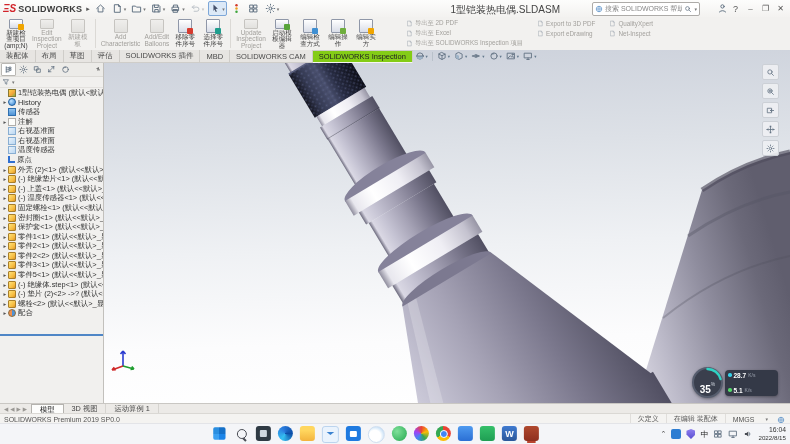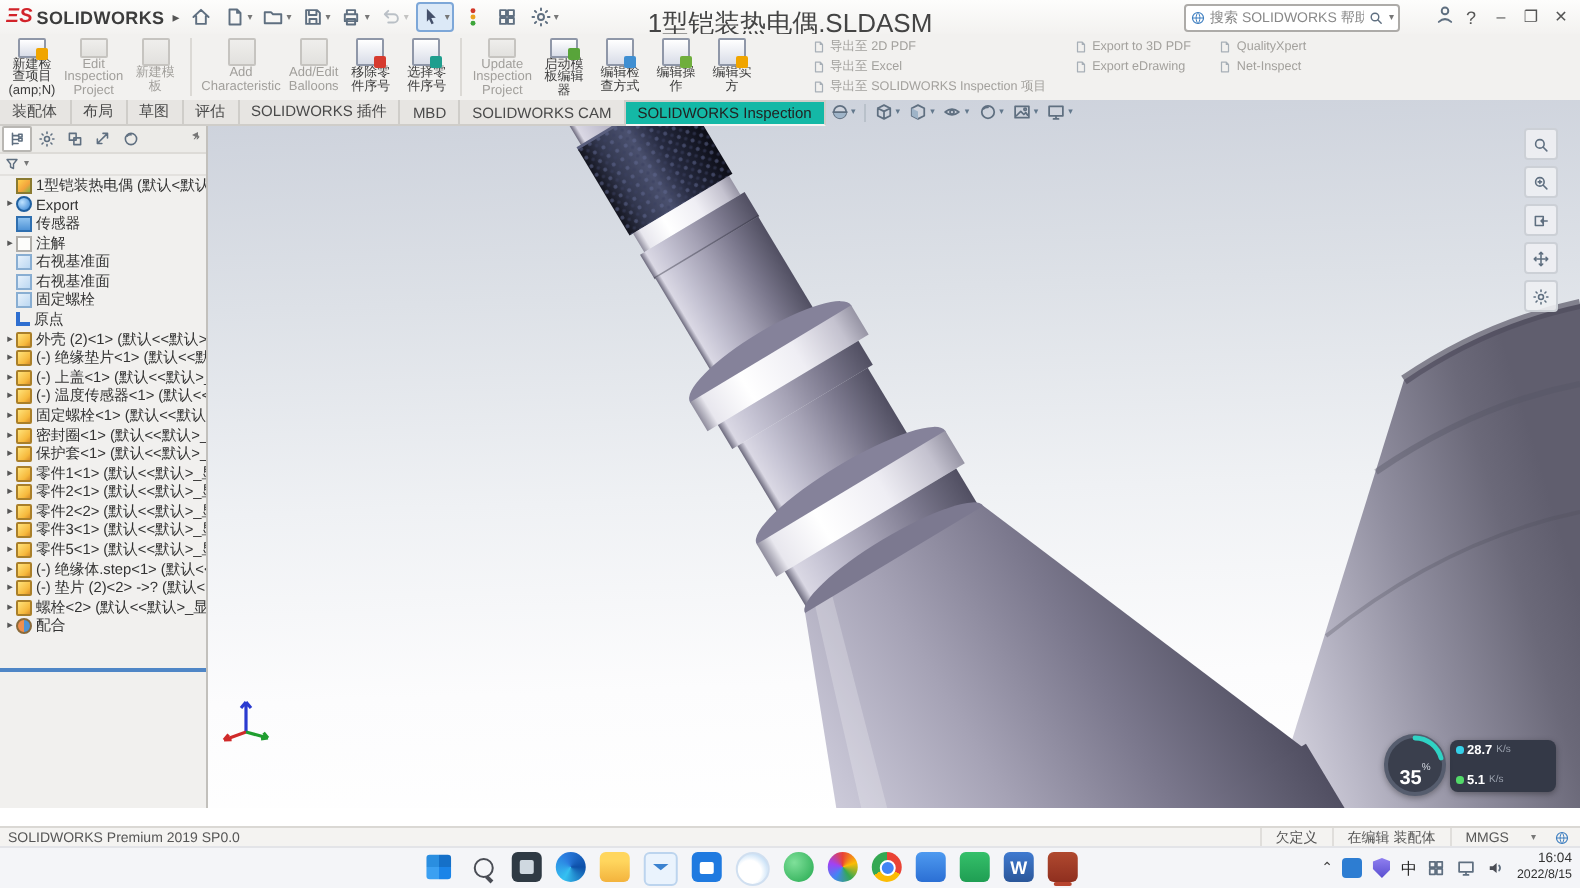--- a/index.html
+++ b/index.html
@@ -14,21 +14,21 @@
   .logo{display:flex;align-items:center;margin-left:3px;gap:2px;}
   .logo .ds{color:#d2232a;font-weight:bold;font-style:italic;font-size:10px;}
   .logo .sw{color:#3c3c3c;font-weight:bold;font-size:9px;letter-spacing:.2px;}
   .flyout{color:#555;font-size:7px;margin:0 4px;}
   .qat{display:flex;align-items:center;gap:3px;}
   .qbtn{display:flex;align-items:center;gap:1px;padding:1px 1px;border-radius:2px;}
   .qbtn svg{width:11px;height:11px;}
   .qbtn .crt{font-size:5px;color:#777;}
   .qbtn.pressed{border:1px solid #7da7d8;background:#dce9f7;}
   .qbtn.off{opacity:.4;}
-  .doc-title{position:absolute;left:230px;width:330px;text-align:center;font-size:13px;color:#444;top:3px;}
+  .doc-title{position:absolute;left:230px;width:330px;text-align:right;font-size:10px;color:#444;top:3px;}
   .search{position:absolute;right:90px;top:2px;width:102px;height:12px;border:1px solid #adaba8;background:#fff;
           border-radius:2px;display:flex;align-items:center;gap:2px;padding:0 2px;}
   .search .q{font-size:7px;color:#888;white-space:nowrap;overflow:hidden;flex:1;}
   .search svg{width:8px;height:8px;flex:none;}
   .search .crt{font-size:5px;color:#777;}
   .winctl{position:absolute;right:2px;top:0;height:17px;display:flex;align-items:center;gap:2px;}
   .winctl .person svg{width:11px;height:11px;}
   .winctl .help{font-size:9px;color:#555;padding:0 3px;}
   .wbtn{font-size:8px;color:#555;width:15px;text-align:center;}
 
@@ -54,21 +54,21 @@
   .expgrp{display:flex;gap:14px;margin-left:26px;padding-top:2px;}
   .expcol{display:flex;flex-direction:column;gap:1px;}
   .exprow{display:flex;align-items:center;gap:2px;height:9px;}
   .exprow svg{width:7px;height:7px;opacity:.5;}
   .exprow .xlbl{font-size:6.3px;color:#a3a19d;white-space:nowrap;}
 
   
   .tabstrip{position:absolute;left:0;top:50px;height:13px;display:flex;z-index:6;}
   .ctab{font-size:7.5px;color:#4a4a4a;background:#e7e5e2;border-right:1px solid #cfcdc9;border-bottom:1px solid #cfcdc9;
         padding:0 6px;display:flex;align-items:center;white-space:nowrap;}
-  .ctab.active{background:#14b8a6;color:#222;border-bottom:1px solid #f6f5f3;border-top:1px solid #cfcdc9;}
+  .ctab.active{background:#84cc16;color:#222;border-bottom:1px solid #f6f5f3;border-top:1px solid #cfcdc9;}
 
   
   .viewport{position:absolute;left:103px;top:50px;right:0;bottom:40px;
             background:linear-gradient(178deg,#ccd1db 0%,#dde1e7 28%,#eff1f4 55%,#fcfcfd 80%,#ffffff 100%);overflow:hidden;}
   .viewport > svg.model{position:absolute;inset:0;}
   .hud{position:absolute;left:262px;top:1px;display:flex;align-items:center;gap:4px;z-index:5;}
   .hudi{display:flex;align-items:center;gap:1px;}
   .hudi svg{width:10px;height:10px;}
   .hudi .crt{font-size:4.5px;color:#62788c;}
   .hudi.sep{width:1px;height:9px;background:#b9c1ca;}
@@ -592,21 +592,21 @@
 
         <div class="trow">
           <span class="arw"></span>
           <span class="tic" data-icon="assembly-icon"></span>
           <span class="tlbl">1型铠装热电偶 (默认&lt;默认&gt;_显示状态-1</span>
         </div>
 
         <div class="trow">
           <span class="arw">▸</span>
           <span class="tic" data-icon="history-icon"></span>
-          <span class="tlbl">Export</span>
+          <span class="tlbl">History</span>
         </div>
 
         <div class="trow">
           <span class="arw"></span>
           <span class="tic" data-icon="sensor-folder-icon"></span>
           <span class="tlbl">传感器</span>
         </div>
 
         <div class="trow">
           <span class="arw">▸</span>
@@ -622,21 +622,21 @@
 
         <div class="trow">
           <span class="arw"></span>
           <span class="tic" data-icon="plane-icon"></span>
           <span class="tlbl">右视基准面</span>
         </div>
 
         <div class="trow">
           <span class="arw"></span>
           <span class="tic" data-icon="plane-icon"></span>
-          <span class="tlbl">固定螺栓</span>
+          <span class="tlbl">温度传感器</span>
         </div>
 
         <div class="trow">
           <span class="arw"></span>
           <span class="tic" data-icon="origin-icon"></span>
           <span class="tlbl">原点</span>
         </div>
 
         <div class="trow">
           <span class="arw">▸</span>
@@ -944,20 +944,37 @@
 
           <span class="prow">
             <span class="pdot" style="background:#52d969"></span>
             <span class="pv">5.1</span>
             <span class="pu2">K/s</span>
           </span>
         </div>
     </div>
   </div>
 
+  <div class="modeltabs">
+    <span class="mnav">
+
+    <span>◀</span>
+        <span>◀</span>
+        <span>▶</span>
+        <span>▶</span>
+      </span>
+    <span style="display:flex">
+
+        <span class="mtab active">模型</span>
+
+        <span class="mtab">3D 视图</span>
+
+        <span class="mtab">运动算例 1</span>
+      </span>
+  </div>
 
   <div class="statusbar">
     <span class="sleft">SOLIDWORKS Premium 2019 SP0.0</span>
     <span class="sright">
 
     <span class="sbitem">欠定义</span>
         <span class="sbitem">在编辑 装配体</span>
         <span class="sbitem">MMGS</span>
       </span>
     <span class="scrt">▾</span>

